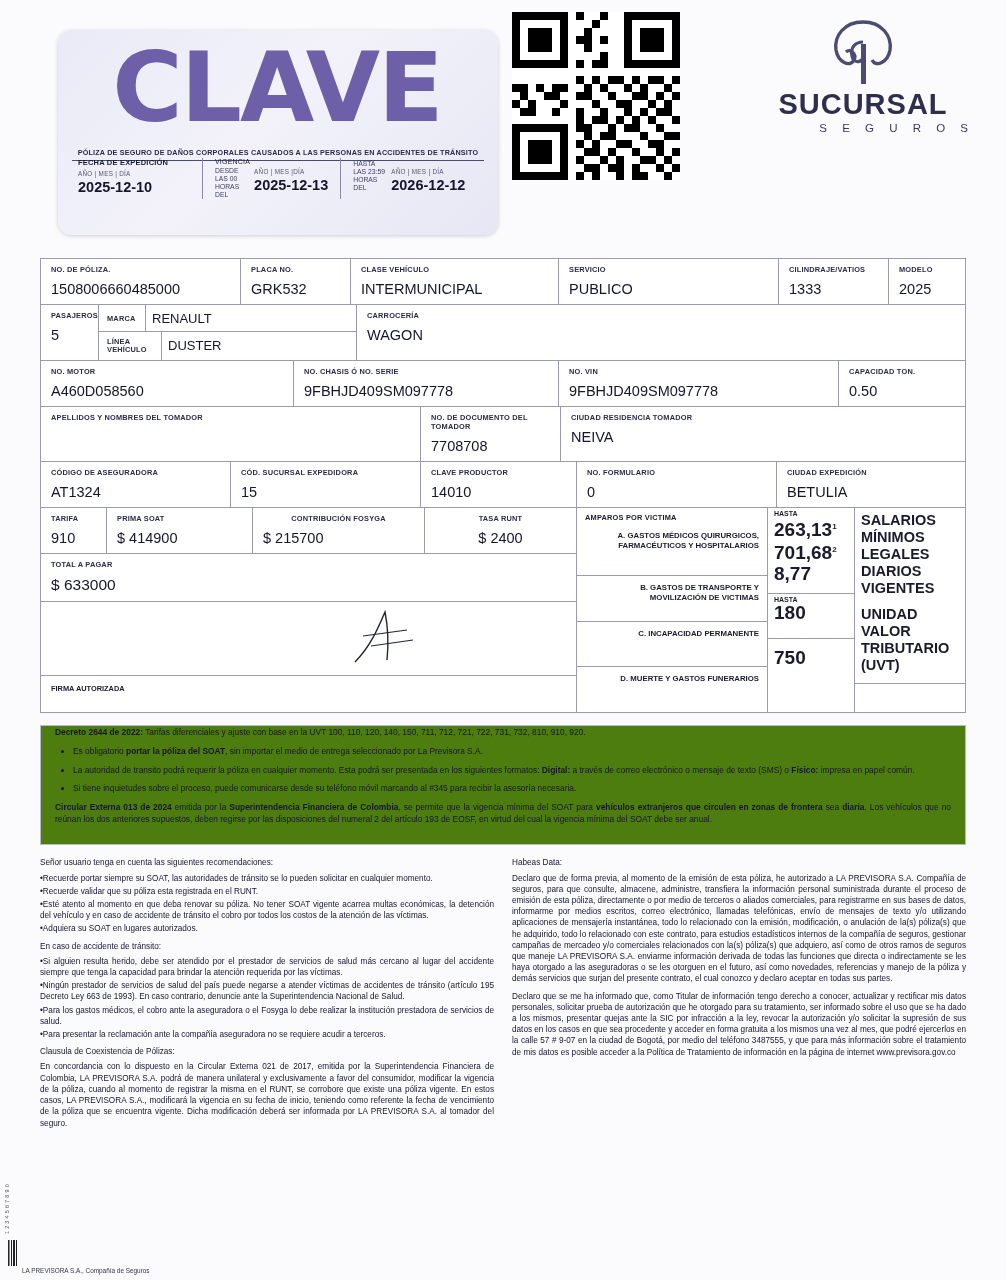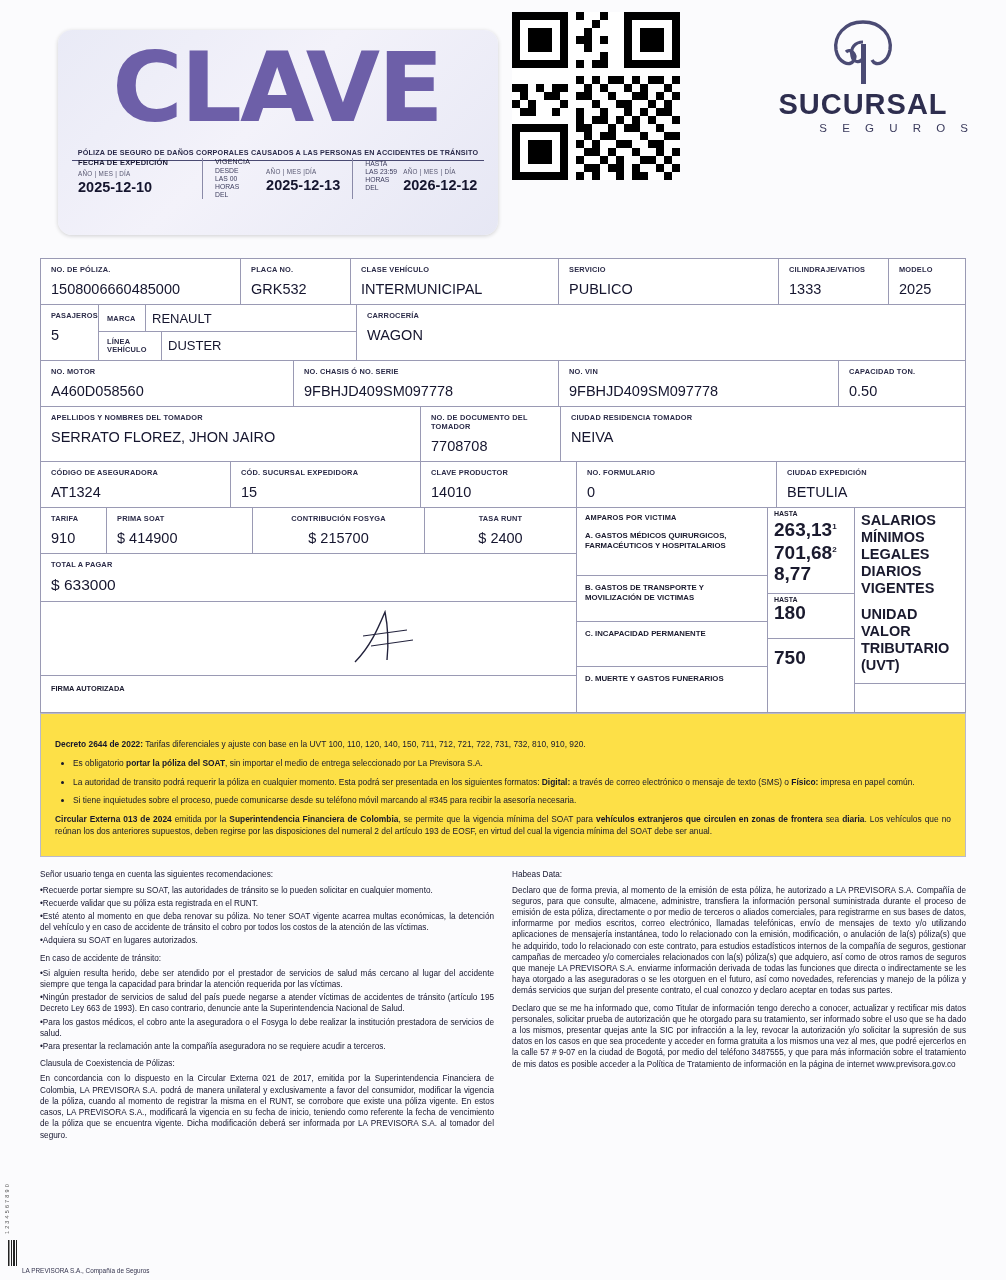--- a/index.html
+++ b/index.html
@@ -64,33 +64,33 @@
   .val.sm { font-size:13px; }
   .val.big { font-size:15.5px; }
 
   
   .money-row { display:flex; }
   .left-money { width:536px; border-right:1px solid #9a9ab4; }
   .mrow { display:flex; border-bottom:1px solid #9a9ab4; }
   .mrow:last-child { border-bottom:none; }
   .amparos { flex:1; }
   .amp-title { font-size:7.4px; font-weight:bold; padding:5px 8px 2px 8px; letter-spacing:.2px;}
-  .amp-item { font-size:7.8px; font-weight:bold; padding:7px 8px; border-bottom:1px solid #9a9ab4; line-height:10px; }
+  .amp-item { font-size:7.8px; font-weight:bold; padding:7px 8px; border-bottom:1px solid #9a9ab4; line-height:10px;text-align:right; }
   .amp-item:last-child { border-bottom:none; }
   .uvt { width:88px; border-left:1px solid #9a9ab4; border-right:1px solid #9a9ab4; text-align:left; padding:3px 6px; }
   .uvt .hasta { font-size:7px; font-weight:bold; }
   .uvt .n { font-size:19px; font-weight:bold; line-height:20px; }
   .uvt .n sup { font-size:8px; }
   .uvtlabel { width:110px; padding:4px 6px; font-size:14.5px; font-weight:bold; line-height:17px; }
   .sign-area { height:96px; position:relative; }
   .sign-line { position:absolute; left:0; right:0; bottom:22px; height:1px; background:#9a9ab4; }
   .firma { position:absolute; left:10px; bottom:5px; font-size:7.4px; font-weight:bold; }
 
   
-  .legal { margin:0 40px 0 40px; border:1px solid #b9b9cc; background:#fde047; padding:24px 14px 12px 14px; font-size:8.4px; line-height:12.4px; color:#17172c; text-align:justify;}
+  .legal { margin:12px 40px 0 40px; border:1px solid #b9b9cc; background:#4d7c0f; padding:0 14px 12px 14px; font-size:8.4px; line-height:12.4px; color:#17172c; text-align:justify;}
   .legal p { margin:0 0 7px 0; }
   .legal ul { margin:4px 0 6px 0; padding-left:18px; }
   .legal li { margin-bottom:6px; }
   b { font-weight:bold; }
 
   
   .bottom { margin:12px 40px 0 40px; display:flex; gap:18px; font-size:8.2px; line-height:11.2px; text-align:justify; color:#15152e;}
   .bcol { flex:1; }
   .bcol p { margin:0 0 2px 0; }
   .bcol .head { font-weight:normal; margin-bottom:4px; }
@@ -110,21 +110,21 @@
       <div class="soat-sub">PÓLIZA DE SEGURO DE DAÑOS CORPORALES CAUSADOS A LAS PERSONAS EN ACCIDENTES DE TRÁNSITO</div>
       <div class="soat-rule"></div>
 
       <div class="dates">
         <div class="d-block" style="width:124px;">
           <div class="d-title">FECHA DE EXPEDICIÓN</div>
           <div class="d-cols">AÑO     | MES    | DÍA</div>
           <div class="d-val">2025-12-10</div>
         </div>
         <div class="sep-v"></div>
-        <div class="d-block" style="display:flex;gap:16px;">
+        <div class="d-block" style="display:flex;gap:4px;">
           <div>
             <div class="d-title" style="font-weight:normal;font-size:7px;">VIGENCIA</div>
             <div class="vig-label" style="margin-top:2px;">DESDE LAS 00 HORAS DEL</div>
           </div>
           <div>
             <div class="d-cols" style="margin-top:10px;">AÑO   | MES  |DÍA</div>
             <div class="d-val">2025-12-13</div>
           </div>
         </div>
         <div class="sep-v"></div>
@@ -327,21 +327,20 @@
       </div>
       <div class="cell" style="flex:1">
         <div class="lab">CAPACIDAD TON.</div>
         <div class="val">0.50</div>
       </div>
     </div>
 
     <div class="row">
       <div class="cell" style="width:380px">
         <div class="lab">APELLIDOS Y NOMBRES DEL TOMADOR</div>
-        <div class="val">SERRATO FLOREZ, JHON JAIRO</div>
       </div>
       <div class="cell" style="width:140px">
         <div class="lab" style="line-height:9px">No. DE DOCUMENTO DEL TOMADOR</div>
         <div class="val">7708708</div>
       </div>
       <div class="cell" style="flex:1">
         <div class="lab">CIUDAD RESIDENCIA TOMADOR</div>
         <div class="val">NEIVA</div>
       </div>
     </div>
@@ -375,21 +374,21 @@
           <div class="cell" style="width:66px;border-right:1px solid #9a9ab4">
             <div class="lab">TARIFA</div>
             <div class="val">910</div>
           </div>
           <div class="cell" style="width:146px;border-right:1px solid #9a9ab4">
             <div class="lab">PRIMA SOAT</div>
             <div class="val">$   414900</div>
           </div>
           <div class="cell" style="width:172px;border-right:1px solid #9a9ab4">
             <div class="lab" style="text-align:center">CONTRIBUCIÓN FOSYGA</div>
-            <div class="val" style="text-align:center">$   215700</div>
+            <div class="val" style="">$   215700</div>
           </div>
           <div class="cell" style="flex:1">
             <div class="lab" style="text-align:center">TASA RUNT</div>
             <div class="val" style="text-align:center">$   2400</div>
           </div>
         </div>
         <div class="mrow">
           <div class="cell" style="flex:1;border-right:none">
             <div class="lab">TOTAL A PAGAR</div>
             <div class="val big">$   633000</div>

